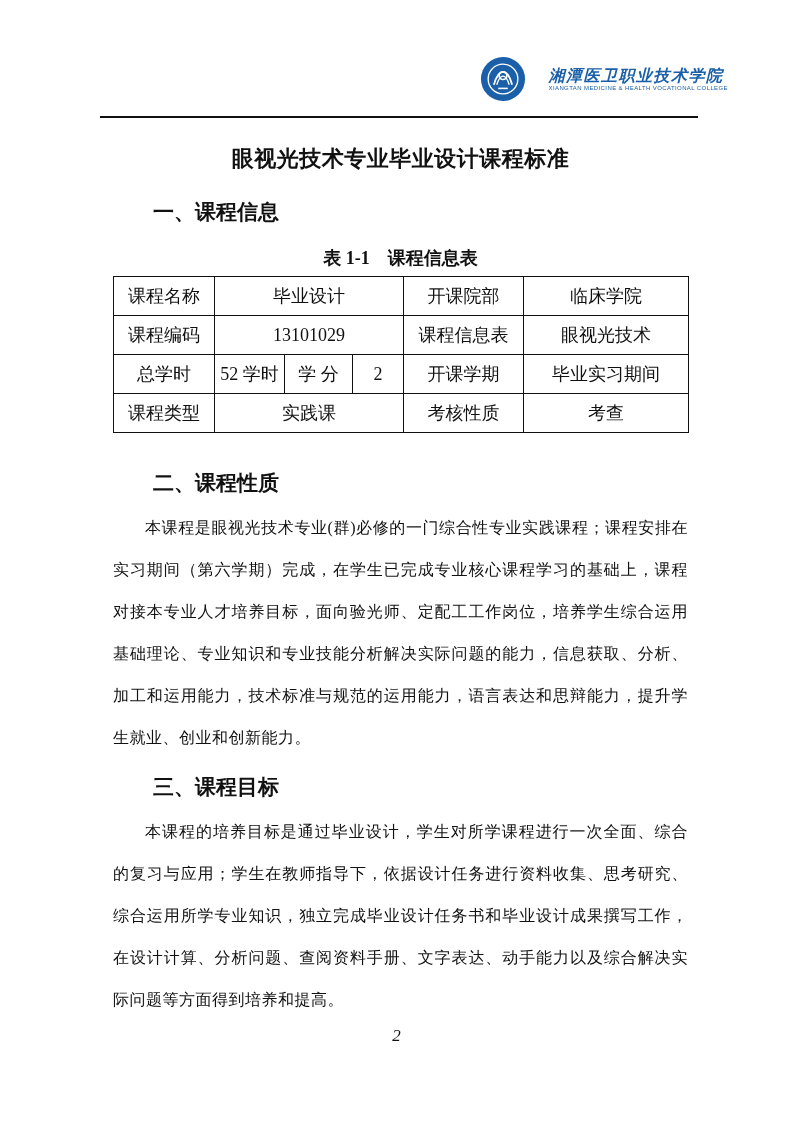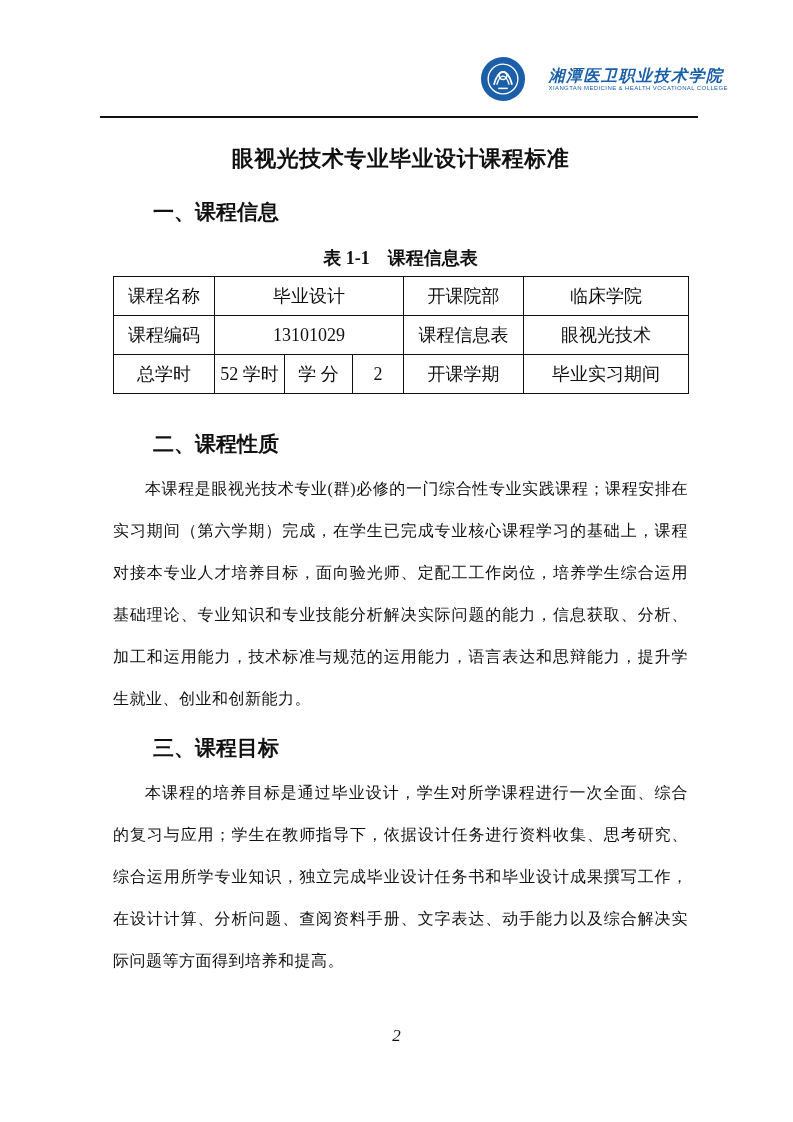--- a/index.html
+++ b/index.html
@@ -141,20 +141,26 @@
         <td>眼视光技术</td>
       </tr>
       <tr>
         <td>总学时</td>
         <td>52 学时</td>
         <td>学  分</td>
         <td>2</td>
         <td>开课学期</td>
         <td>毕业实习期间</td>
       </tr>
+      <tr>
+        <td>课程类型</td>
+        <td colspan="3">实践课</td>
+        <td>考核性质</td>
+        <td>考查</td>
+      </tr>
     </tbody>
   </table>
 
   <h2 class="sec-heading s2">二、课程性质</h2>
   <p class="para">本课程是眼视光技术专业(群)必修的一门综合性专业实践课程；课程安排在实习期间（第六学期）完成，在学生已完成专业核心课程学习的基础上，课程对接本专业人才培养目标，面向验光师、定配工工作岗位，培养学生综合运用基础理论、专业知识和专业技能分析解决实际问题的能力，信息获取、分析、加工和运用能力，技术标准与规范的运用能力，语言表达和思辩能力，提升学生就业、创业和创新能力。</p>
 
   <h2 class="sec-heading s3">三、课程目标</h2>
   <p class="para">本课程的培养目标是通过毕业设计，学生对所学课程进行一次全面、综合的复习与应用；学生在教师指导下，依据设计任务进行资料收集、思考研究、综合运用所学专业知识，独立完成毕业设计任务书和毕业设计成果撰写工作，在设计计算、分析问题、查阅资料手册、文字表达、动手能力以及综合解决实际问题等方面得到培养和提高。</p>
 
   <div class="page-number">2</div>

